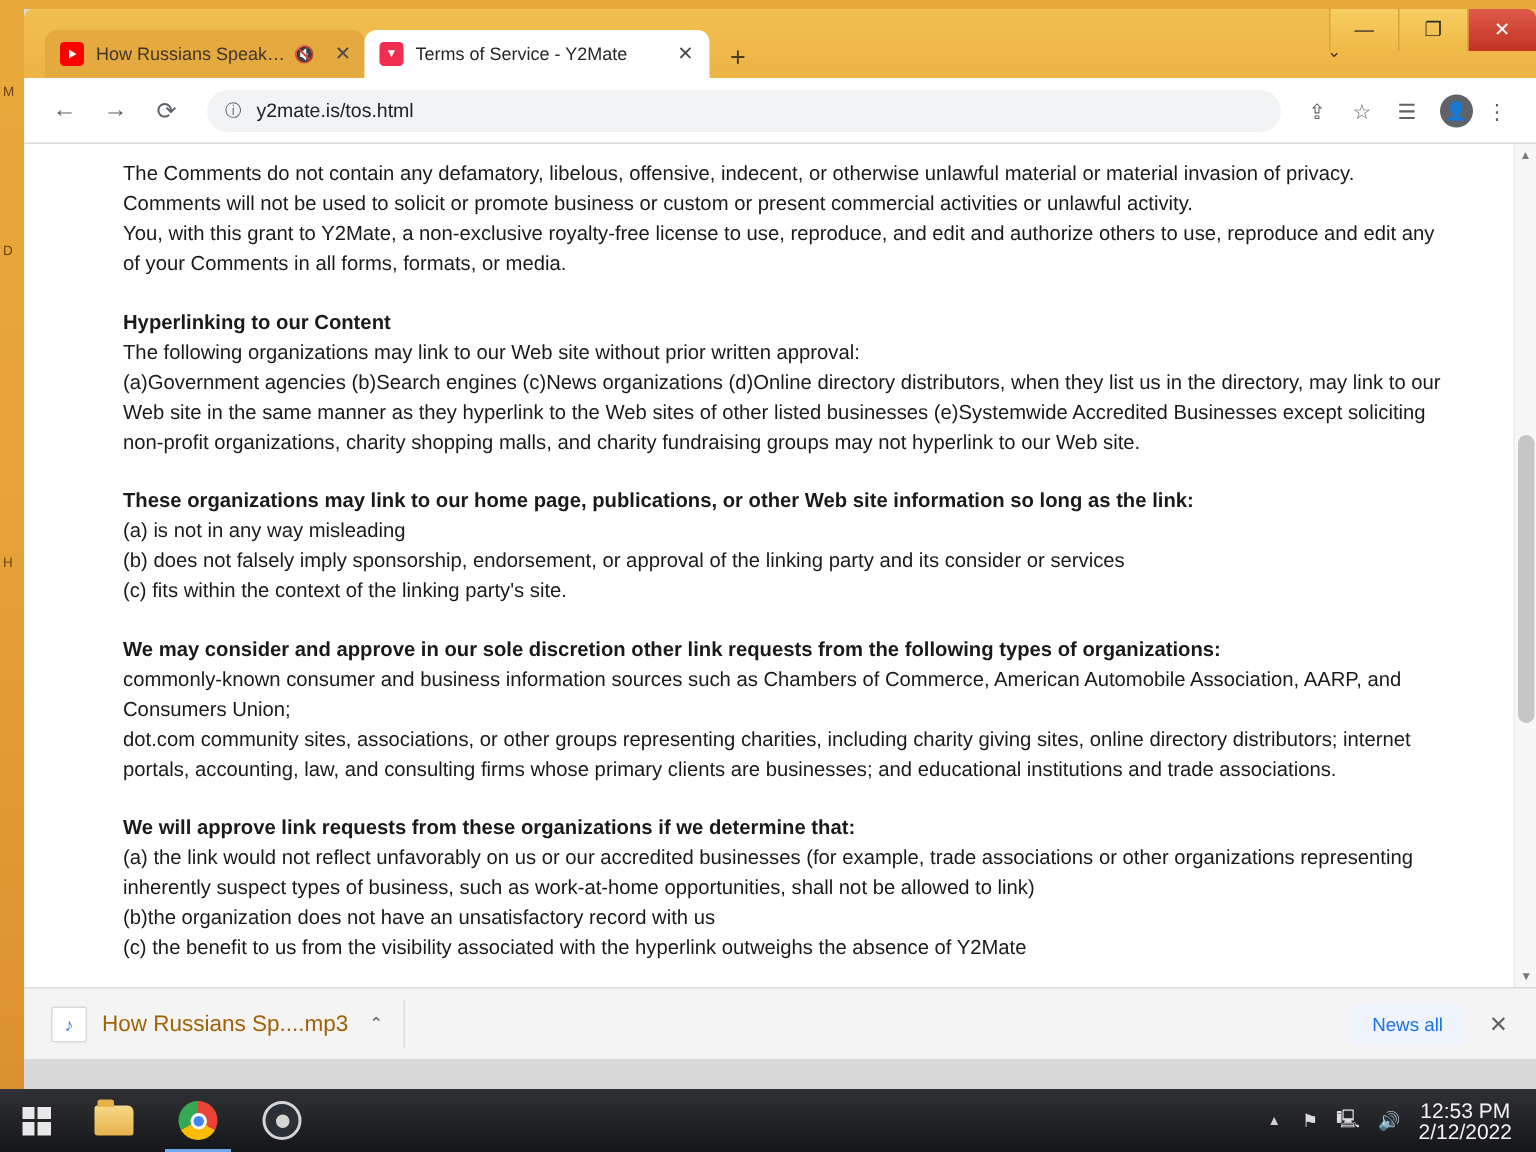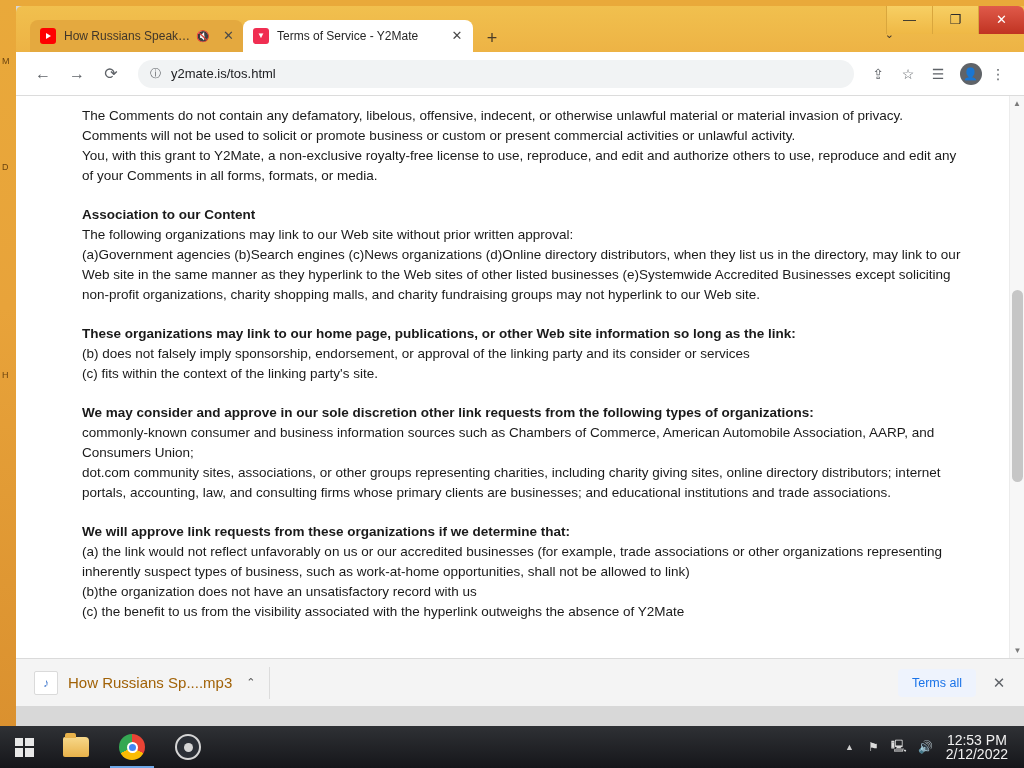--- a/index.html
+++ b/index.html
@@ -301,25 +301,26 @@
     <div class="tb-icon avatar">👤</div>
     <div class="tb-icon">⋮</div>
   </div>
 
   <div class="viewport">
     <div class="page" id="page-body">
         <p class="">The Comments do not contain any defamatory, libelous, offensive, indecent, or otherwise unlawful material or material invasion of privacy.</p>
         <p class="">Comments will not be used to solicit or promote business or custom or present commercial activities or unlawful activity.</p>
         <p class="">You, with this grant to Y2Mate, a non-exclusive royalty-free license to use, reproduce, and edit and authorize others to use, reproduce and edit any of your Comments in all forms, formats, or media.</p>
         <div class="gap"></div>
-        <p class="head">Association to our Content</p>
+        <p class="head">Hyperlinking to our Content</p>
         <p class="">The following organizations may link to our Web site without prior written approval:</p>
         <p class="">(a)Government agencies (b)Search engines (c)News organizations (d)Online directory distributors, when they list us in the directory, may link to our Web site in the same manner as they hyperlink to the Web sites of other listed businesses (e)Systemwide Accredited Businesses except soliciting non-profit organizations, charity shopping malls, and charity fundraising groups may not hyperlink to our Web site.</p>
         <div class="gap"></div>
         <p class="head">These organizations may link to our home page, publications, or other Web site information so long as the link:</p>
+        <p class="">(a) is not in any way misleading</p>
         <p class="">(b) does not falsely imply sponsorship, endorsement, or approval of the linking party and its consider or services</p>
         <p class="">(c) fits within the context of the linking party's site.</p>
         <div class="gap"></div>
         <p class="head">We may consider and approve in our sole discretion other link requests from the following types of organizations:</p>
         <p class="">commonly-known consumer and business information sources such as Chambers of Commerce, American Automobile Association, AARP, and Consumers Union;</p>
         <p class="">dot.com community sites, associations, or other groups representing charities, including charity giving sites, online directory distributors; internet portals, accounting, law, and consulting firms whose primary clients are businesses; and educational institutions and trade associations.</p>
         <div class="gap"></div>
         <p class="head">We will approve link requests from these organizations if we determine that:</p>
         <p class="">(a) the link would not reflect unfavorably on us or our accredited businesses (for example, trade associations or other organizations representing inherently suspect types of business, such as work-at-home opportunities, shall not be allowed to link)</p>
         <p class="">(b)the organization does not have an unsatisfactory record with us</p>
@@ -333,21 +334,21 @@
     </div>
   </div>
 
   <div class="downloadbar">
     <div class="dl-item">
       <span class="dl-icon">♪</span>
       <span class="dl-name">How Russians Sp....mp3</span>
       <span class="dl-caret">⌃</span>
     </div>
     <div class="dl-spacer"></div>
-    <div class="showall">Terms all</div>
+    <div class="showall">News all</div>
     <div class="dl-close">✕</div>
   </div>
 </div>
 
 <div class="taskbar">
   <div class="startbtn">
     <div class="winlogo">
       <i></i>
         <i></i>
         <i></i>

